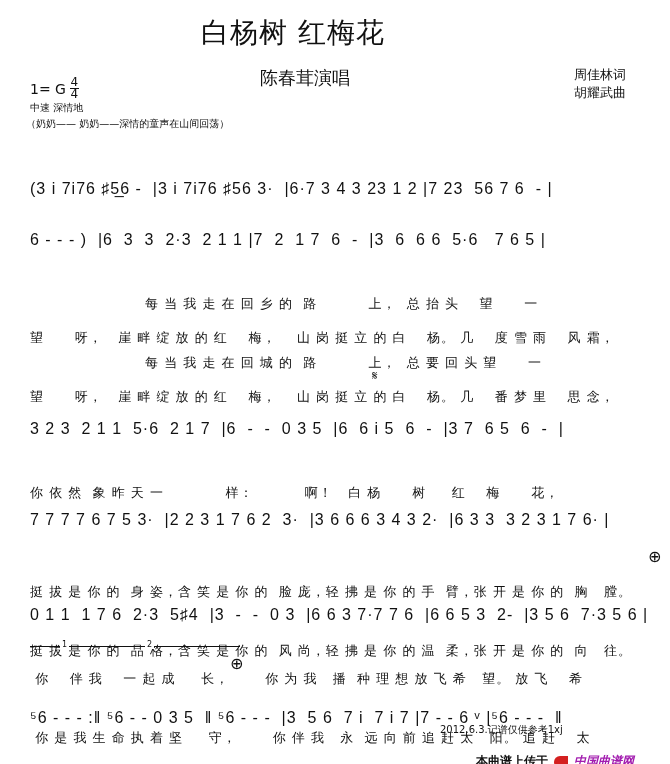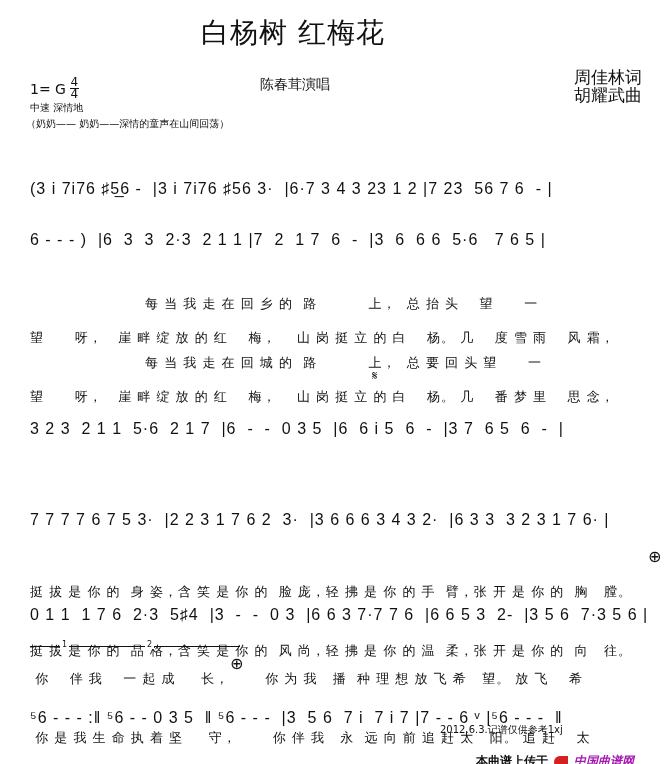--- a/index.html
+++ b/index.html
@@ -1,20 +1,20 @@
 <!DOCTYPE html>
 <html><head>
 <meta charset="utf-8">
 <style>
   html, body { margin: 0; padding: 0; background: #ffffff; }
   body { width: 670px; height: 764px; position: relative; overflow: hidden; font-family: "DejaVu Sans", sans-serif; color: #111; }
   .abs { position: absolute; }
   .title { left: 0; width: 586px; top: 14px; text-align: center; font-size: 28px; letter-spacing: 1px; }
-  .singer { left: 260px; top: 66px; font-size: 14px; margin-top: 10px; }
-  .credit { left: 574px; font-size: 17px; }
+  .singer { left: 260px; top: 66px; font-size: 18px; }
+  .credit { left: 574px; font-size: 13px; }
   .key { left: 30px; top: 77px; font-size: 14px; display: flex; align-items: center; gap: 4px; }
   .frac { display: inline-flex; flex-direction: column; align-items: center; font-size: 12px; line-height: 11px; }
   .frac .line { width: 9px; height: 1px; background: #111; }
   .tempo { left: 30px; top: 101px; font-size: 10px; }
   .intro { left: 26px; top: 117px; font-size: 10px; }
   .row { left: 30px; width: 630px; font-size: 16px; white-space: pre; letter-spacing: 1px; }
   .notes { font-family: "Liberation Sans", sans-serif; font-weight: normal; font-size: 16px; }
   .lyric { font-size: 13px; letter-spacing: 1px; white-space: pre; }
   .footer1 { left: 440px; top: 723px; font-size: 10px; }
   .footer2 { left: 476px; top: 753px; font-size: 12px; font-weight: bold; display: flex; align-items: center; gap: 6px; }
@@ -55,20 +55,21 @@
 </div>
 
 <div class="abs row" style="top:283px">
   <div class="lyric" style="margin-top:8px">望      呀，   崖 畔 绽 放 的 红    梅，    山 岗 挺 立 的 白    杨。 几    度 雪 雨    风 霜，</div>
   <div class="lyric" style="margin-top:3px">望      呀，   崖 畔 绽 放 的 红    梅，    山 岗 挺 立 的 白    杨。 几    番 梦 里    思 念，</div>
 </div>
 
 <div class="abs segno">𝄋</div>
 <div class="abs row" style="top:382px">
   <div class="notes">3 2 3  2 1 1  5·6  2 1 7  |6  -  -  0 3 5  |6  6 i 5  6  -  |3 7  6 5  6  -  |</div>
+  <div class="lyric" style="margin-top:8px">你 依 然  象 昨 天 一            样：          啊！   白 杨      树     红    梅      花，</div>
 </div>
 
 <div class="abs row" style="top:473px">
   <div class="notes">7 7 7 7 6 7 5 3·  |2 2 3 1 7 6 2  3·  |3 6 6 6 3 4 3 2·  |6 3 3  3 2 3 1 7 6· |</div>
   <div class="lyric" style="margin-top:16px">挺 拔 是 你 的  身 姿，含 笑 是 你 的  脸 庞，轻 拂 是 你 的 手  臂，张 开 是 你 的  胸   膛。</div>
   <div class="lyric" style="margin-top:3px">挺 拔 是 你 的  品 格，含 笑 是 你 的  风 尚，轻 拂 是 你 的 温  柔，张 开 是 你 的  向   往。</div>
 </div>
 
 <div class="abs coda" style="left:648px;top:547px">⊕</div>
 <div class="abs row" style="top:568px">

